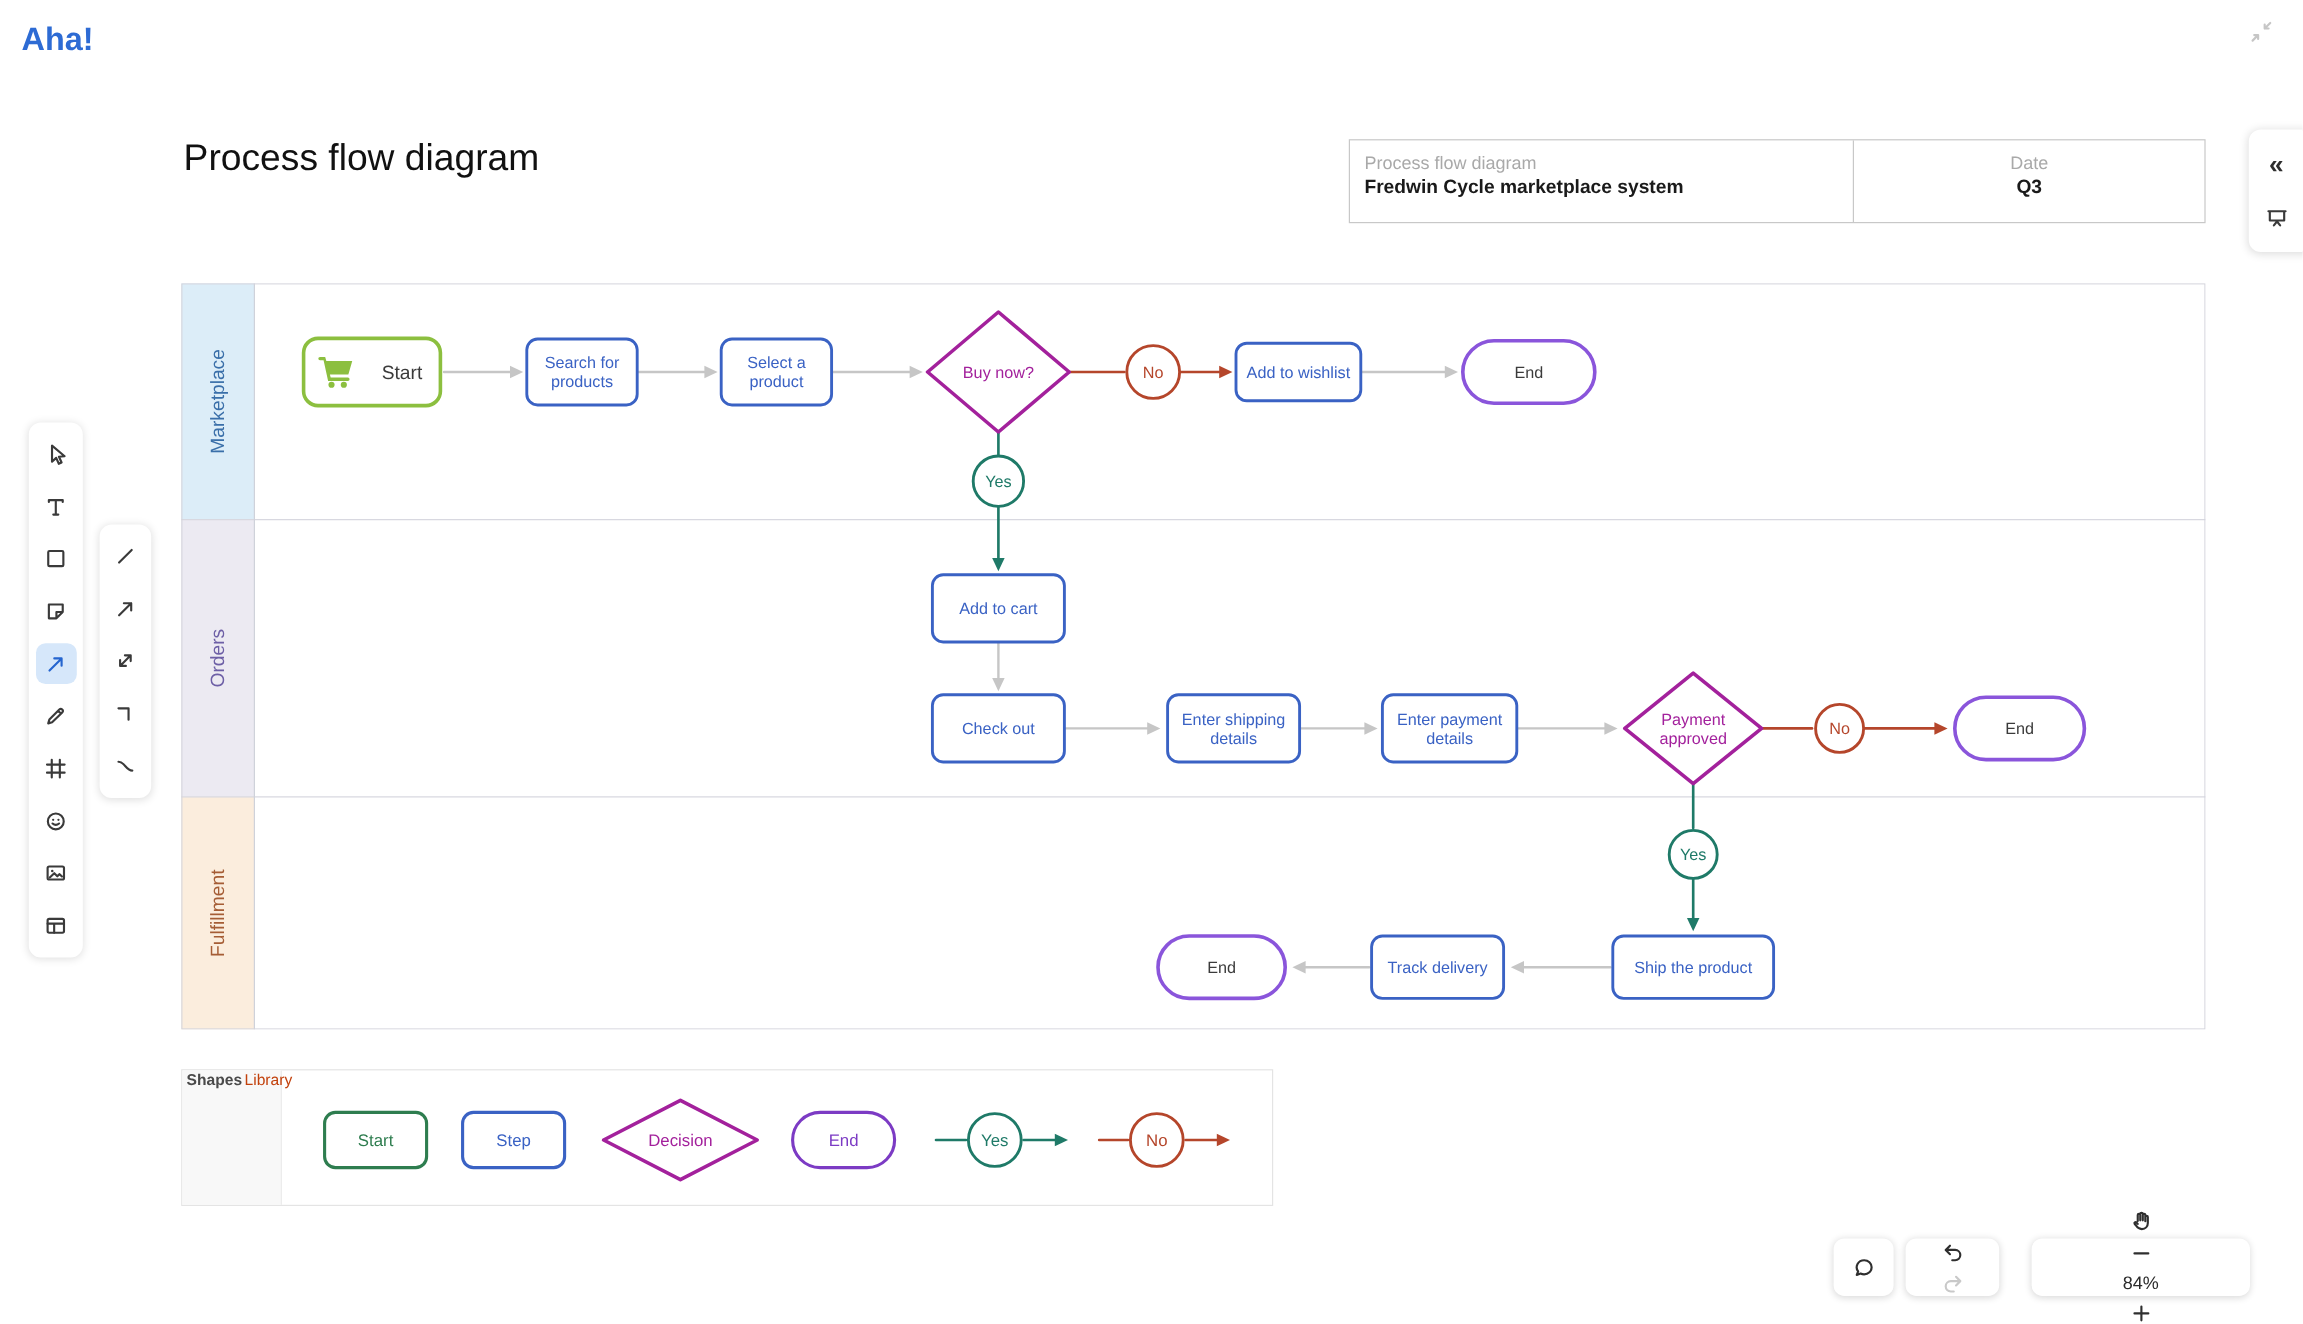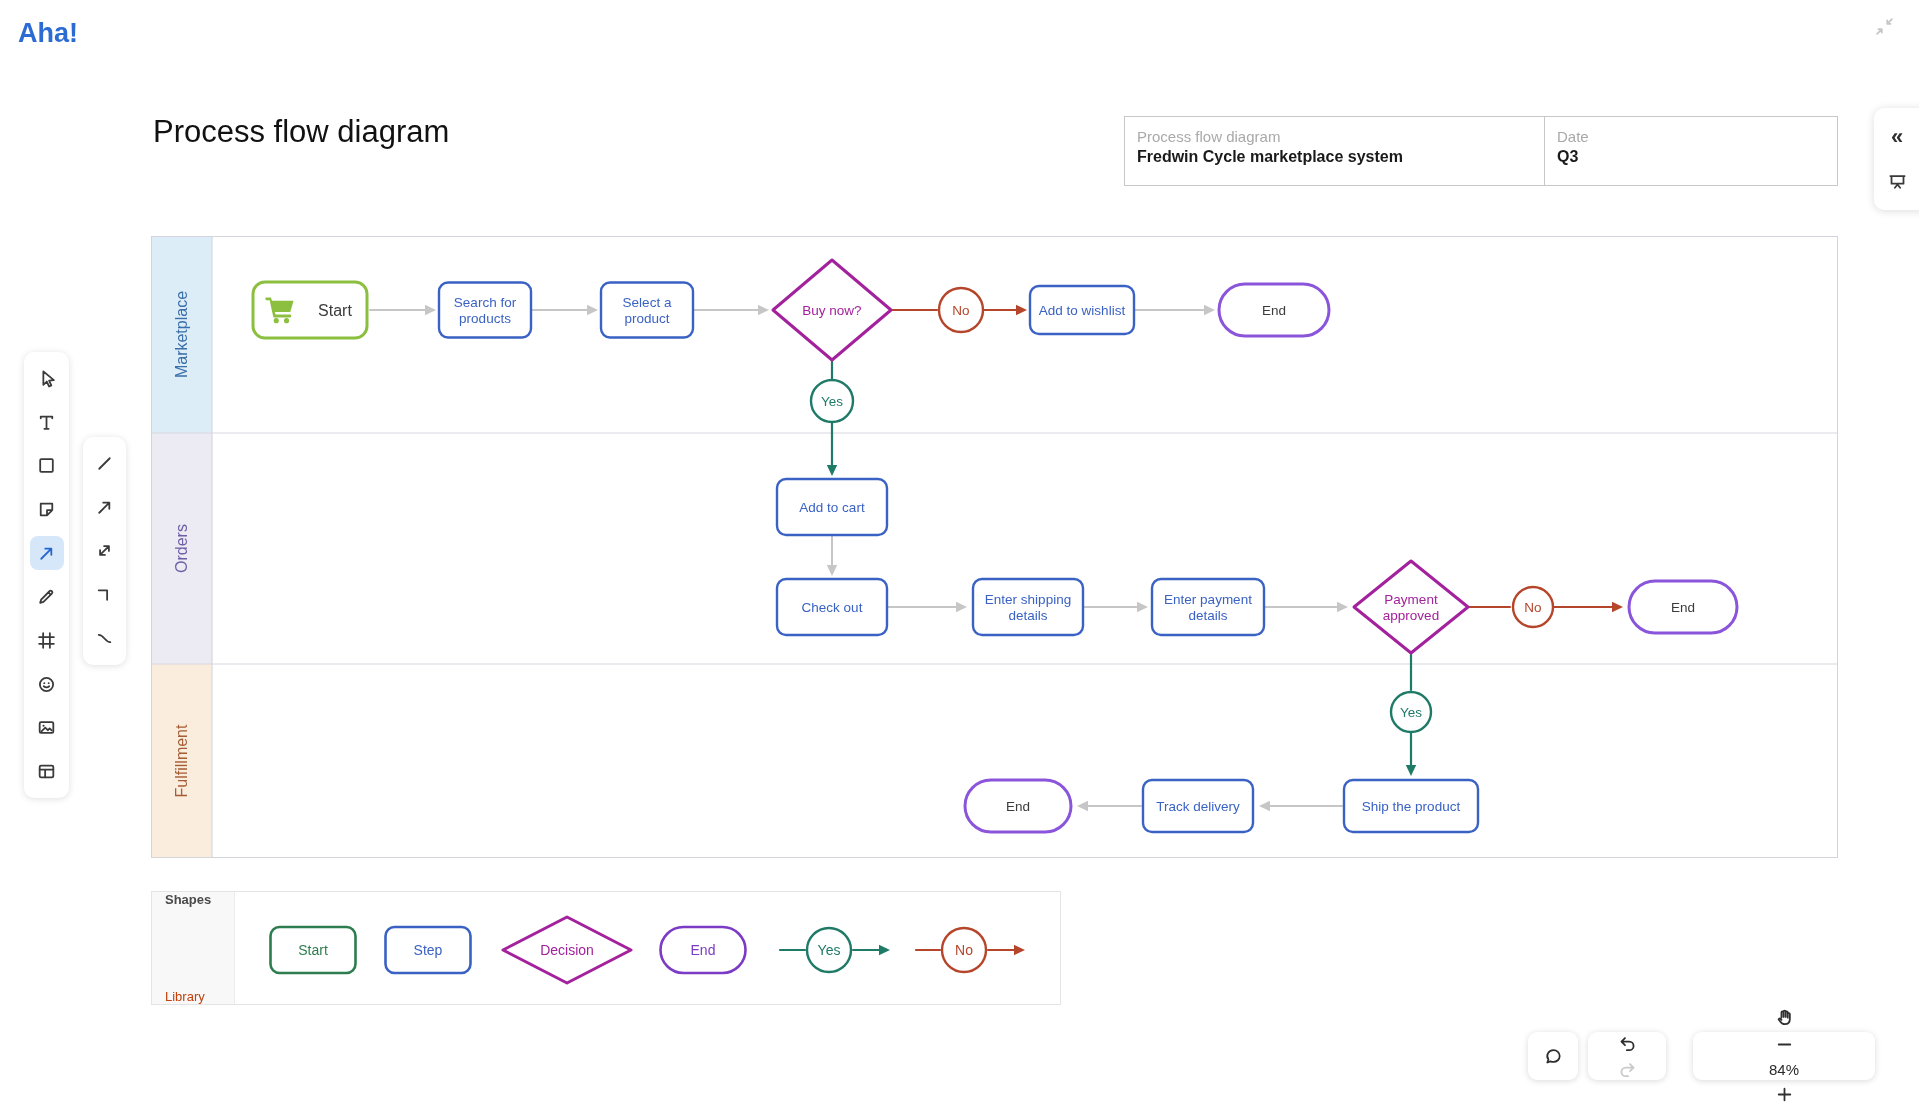--- a/index.html
+++ b/index.html
@@ -8,42 +8,42 @@
   button{background:none;border:none;padding:0;margin:0;cursor:pointer;font-family:inherit;}
 
   .logo{position:absolute;left:18px;top:4px;font-size:27px;font-weight:bold;color:#2D6BD4;margin-top:14px;}
   .compress-btn{position:absolute;left:1862px;top:4px;width:44px;height:44px;display:flex;align-items:center;justify-content:center;}
 
   .page-title{position:absolute;left:153px;top:114px;margin:0;font-size:31px;font-weight:400;color:#111;}
 
   .fields{position:absolute;left:1124px;top:116px;width:714px;height:70px;display:flex;border:1px solid #c8c8c8;box-sizing:border-box;background:#fff;}
   .field{box-sizing:border-box;padding:11px 12px 0 12px;display:flex;flex-direction:column;gap:3px;}
   .field.name{width:419px;}
-  .field.date{flex:1;border-left:1px solid #c8c8c8;}
+  .field.date{flex:1;border-left:1px solid #c8c8c8;align-items:center;}
   .f-label{font-size:15px;color:#a9a9a9;}
   .f-value{font-size:16px;color:#1a1a1a;font-weight:bold;}
 
   .side-card{position:absolute;left:1874px;top:108px;width:60px;height:102px;background:#fff;
              border-radius:10px 0 0 10px;box-shadow:0 1px 8px rgba(0,0,0,.14);
              display:flex;flex-direction:column;align-items:flex-start;justify-content:space-evenly;padding-left:8px;box-sizing:border-box;}
   .side-card button{width:30px;height:30px;display:flex;align-items:center;justify-content:center;}
   .chevrons{font-size:22px;font-weight:bold;color:#2f2f2f;line-height:1;}
 
   .toolbar{position:absolute;background:#fff;border-radius:10px;box-shadow:0 1px 7px rgba(0,0,0,.13);
            display:flex;flex-direction:column;align-items:center;justify-content:space-evenly;}
   .toolbar.main{left:24px;top:352px;width:45px;height:446px;}
   .toolbar.sec{left:83px;top:437px;width:43px;height:228px;}
   .tool{width:34px;height:34px;border-radius:8px;display:flex;align-items:center;justify-content:center;}
   .tool.selected{background:#D6E7FA;}
 
   .canvas-wrap{position:absolute;left:151px;top:236px;width:1687px;height:622px;}
 
   .library{position:absolute;left:151px;top:891px;width:910px;height:114px;border:1px solid #e4e4e4;box-sizing:border-box;display:flex;background:#fff;}
   .lib-label{width:83px;box-sizing:border-box;background:#f8f8f8;border-right:1px solid #ececec;
-             display:flex;flex-direction:column;justify-content:space-between;padding-left:13px;gap:2px;}
+             display:flex;flex-direction:row;justify-content:center;padding-left:13px;gap:2px;}
   .lib-title{font-size:13px;font-weight:bold;color:#4a4a4a;}
   .lib-sub{font-size:13px;color:#c2410c;}
 
   .ctrl{position:absolute;top:1032px;height:48px;background:#fff;border-radius:9px;
         box-shadow:0 1px 6px rgba(0,0,0,.15);display:flex;align-items:center;justify-content:center;flex-direction:column;}
   .ctrl.c1{left:1528px;width:50px;}
   .ctrl.c2{left:1588px;width:78px;gap:4px;}
   .ctrl.c3{left:1693px;width:182px;gap:6px;}
   .ctrl button{width:32px;height:32px;display:flex;align-items:center;justify-content:center;}
   .zoom-label{font-size:15px;color:#2b2b2b;width:44px;text-align:center;}

